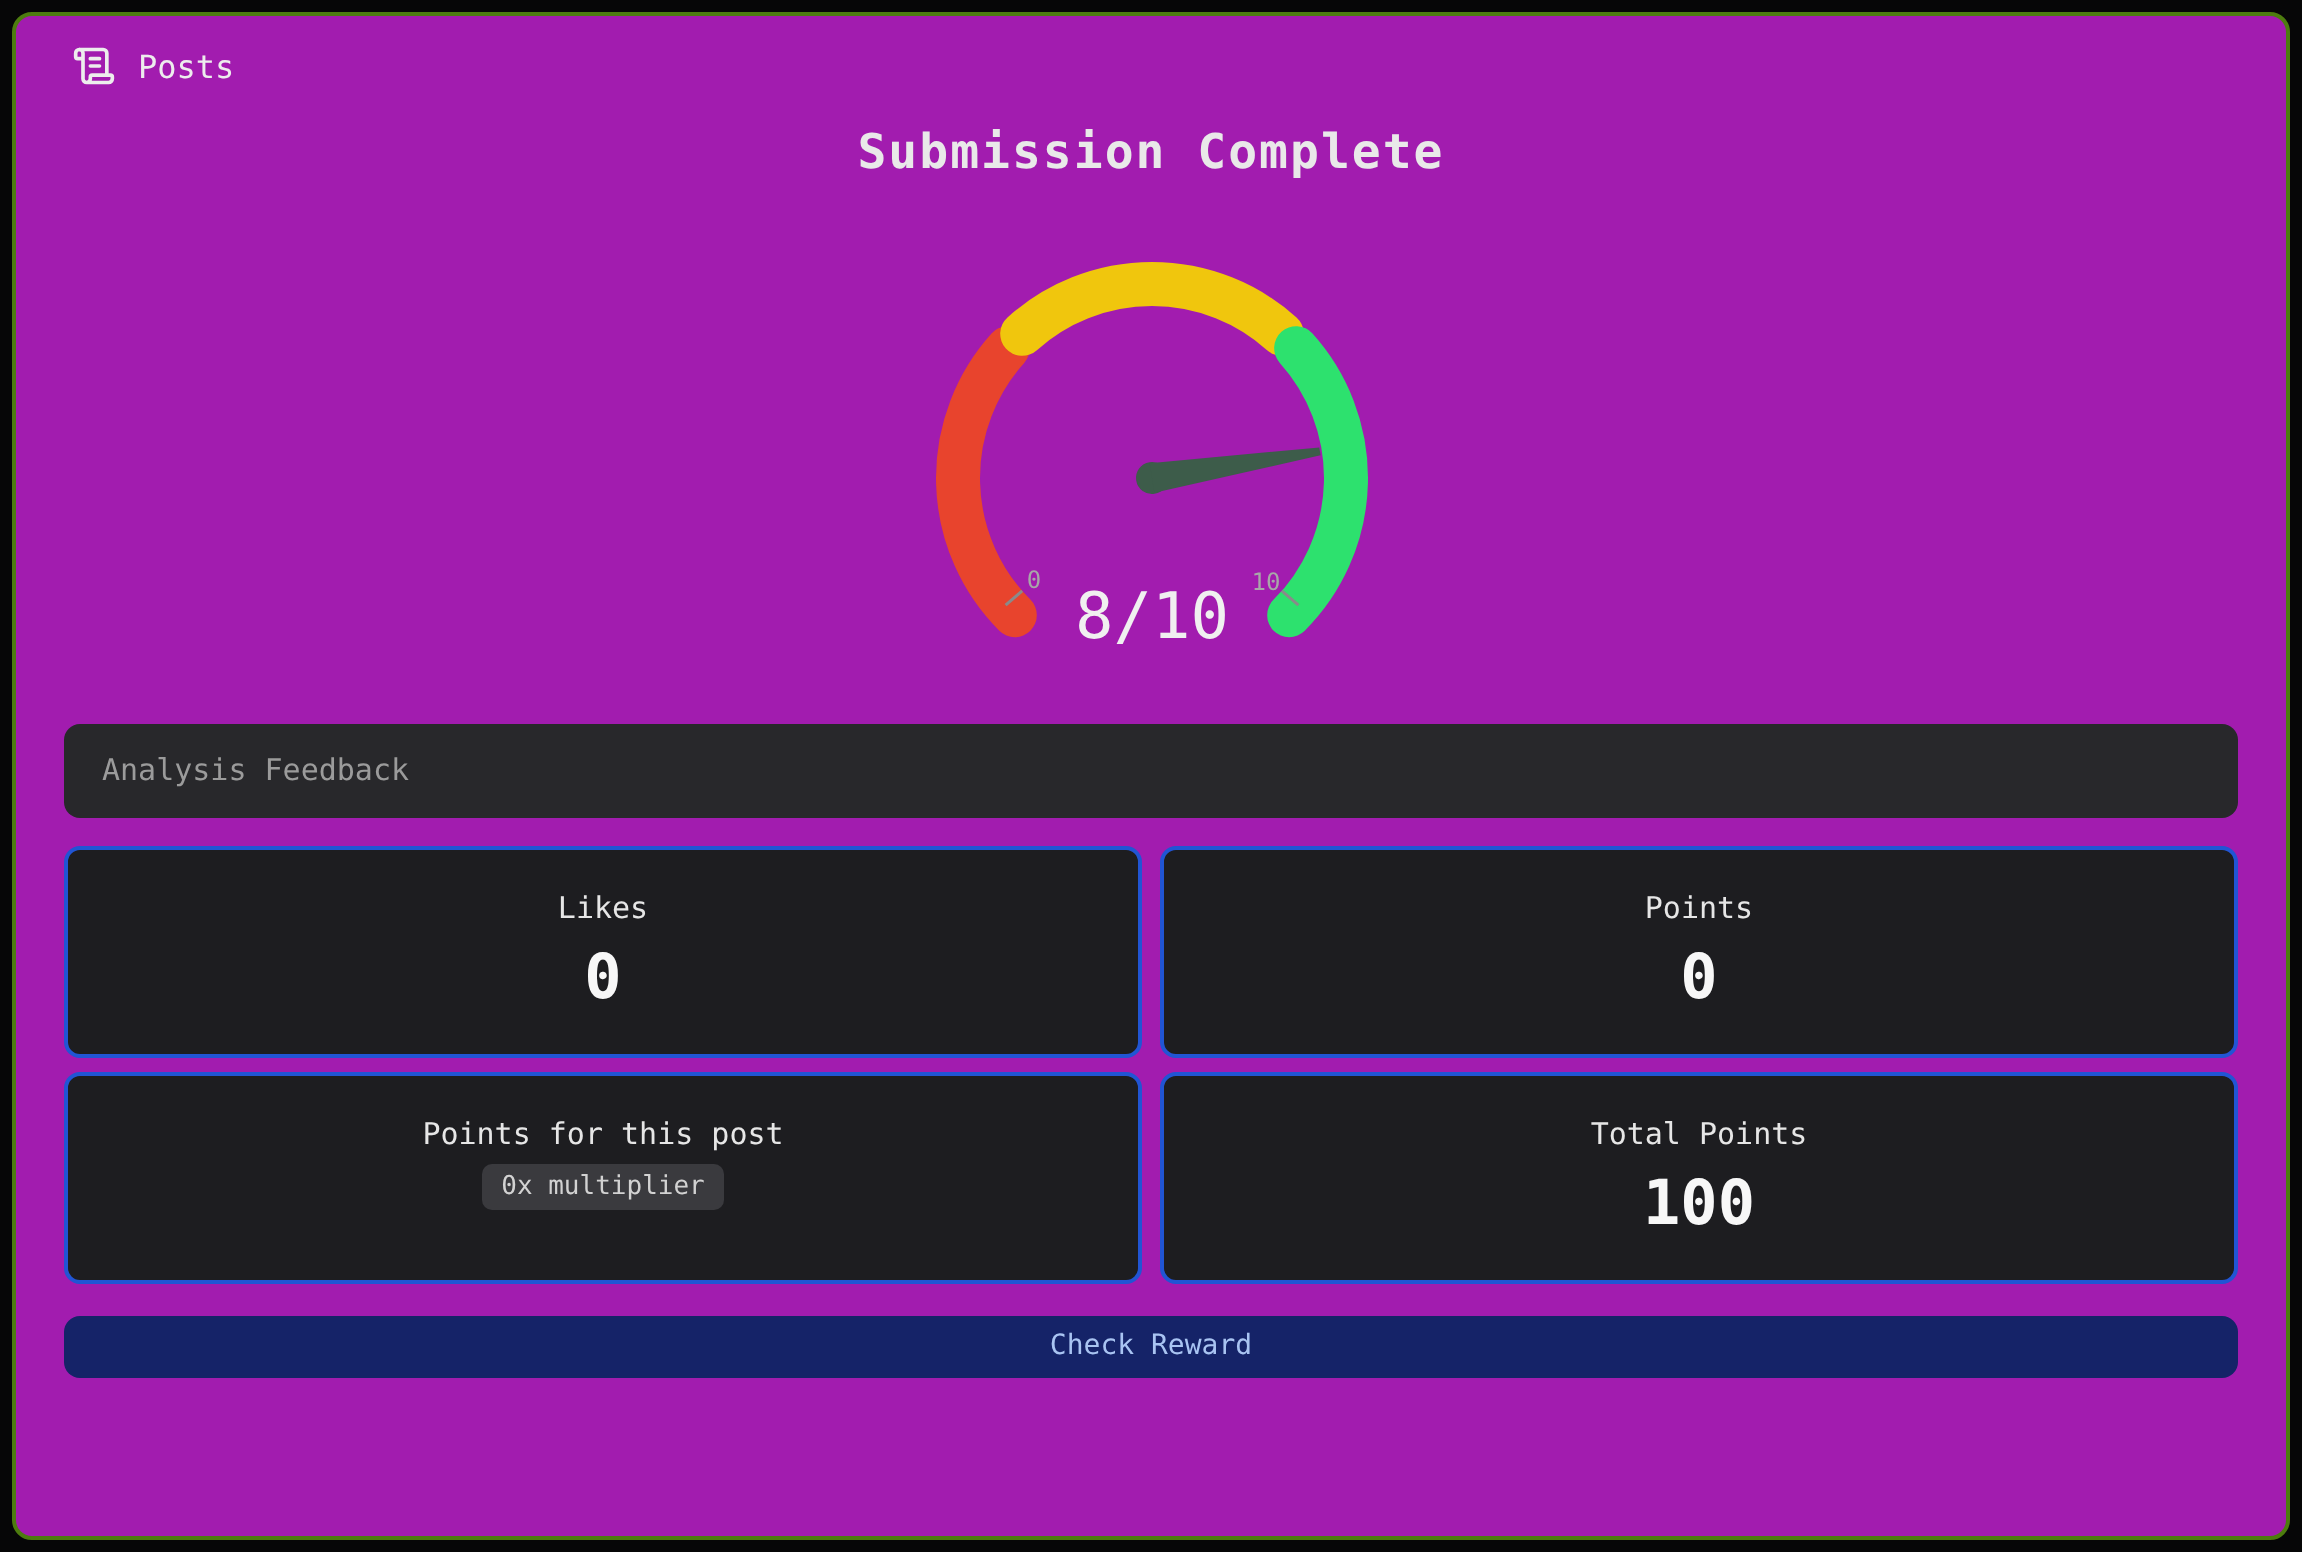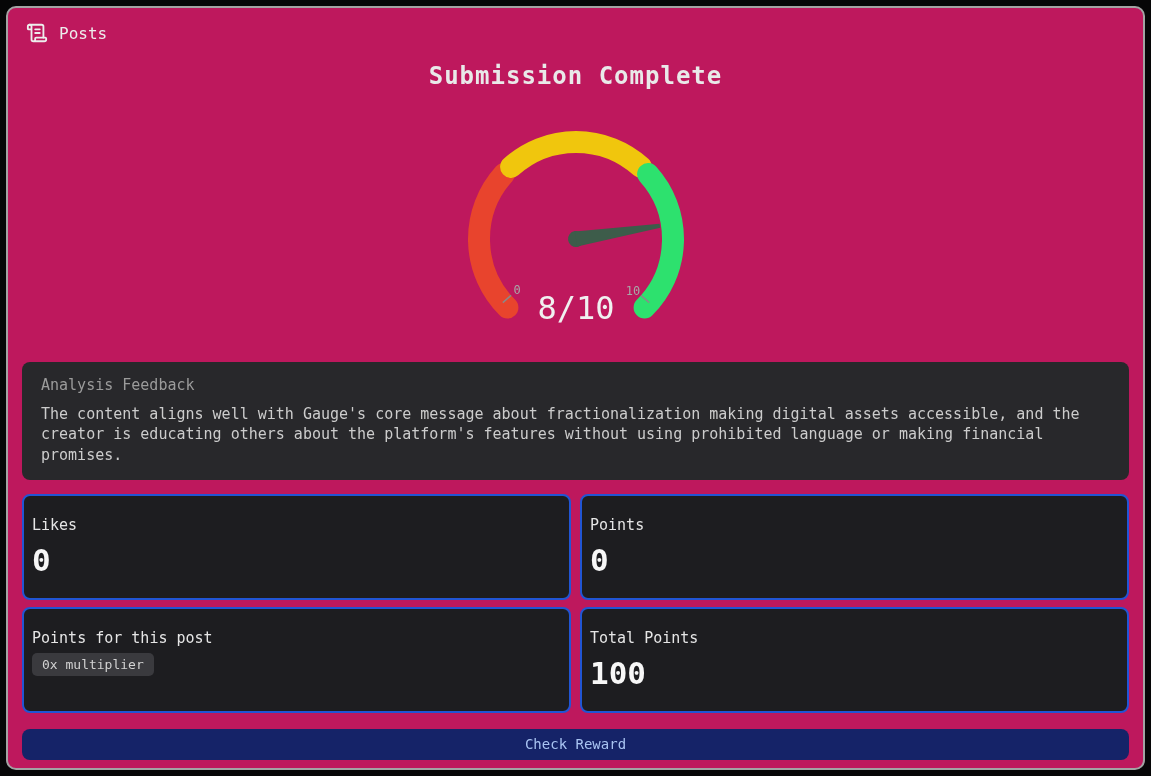--- a/index.html
+++ b/index.html
@@ -5,24 +5,24 @@
   * { margin:0; padding:0; box-sizing:border-box; }
   html,body { width:1151px; height:776px; }
   body {
     background:#060607;
     font-family:"DejaVu Sans Mono", monospace;
     position:relative;
     overflow:hidden;
   }
   .window {
     position:absolute; left:6px; top:6px; right:6px; bottom:6px;
-    background:#be185d;
-    border:2px solid #a3a3a3;
+    background:#a21caf;
+    border:2px solid #4d7c0f;
     border-radius:10px;
-    padding:12px 14px;
+    padding:12px 24px;
   }
   .header {
     display:flex; align-items:center; gap:11px;
     margin:2px 0 0 4px;
     color:#ededed; font-size:16px;
   }
   .header svg { display:block; }
   .page-title {
     margin-top:18px;
     text-align:center;
@@ -51,21 +51,21 @@
   .stats-grid {
     margin-top:14px;
     display:grid;
     grid-template-columns:1fr 1fr;
     column-gap:9px; row-gap:7px;
   }
   .stat-card {
     background:#1d1d20;
     border:2px solid #2155d4;
     border-radius:8px;
-    text-align:left;
+    text-align:center;
     padding:19px 8px;
   }
   .stat-label { font-size:15px; color:#e6e6e6; line-height:21px; }
   .stat-value { font-size:31px; font-weight:bold; color:#f7f7f7; line-height:38px; margin-top:5px; }
   .badge {
     display:inline-block;
     margin-top:4px;
     background:#3a3a3e; color:#d2d2d2;
     font-size:13px; line-height:15px;
     padding:4px 10px;
@@ -115,21 +115,20 @@
       <g transform="translate(120,110) rotate(-9)">
         <circle cx="0" cy="0" r="8" fill="#3d5c4a"></circle>
         <polygon points="0,-7.5 85,-2 85,2 0,7.5" fill="#3d5c4a"></polygon>
       </g>
       <text x="120" y="190" text-anchor="middle" class="gauge-value">8/10</text>
     </svg>
   </div>
 
   <div class="feedback">
     <div class="feedback-title">Analysis Feedback</div>
-    <div class="feedback-body">The content aligns well with Gauge's core message about fractionalization making digital assets accessible, and the creator is educating others about the platform's features without using prohibited language or making financial promises.</div>
   </div>
 
   <div class="stats-grid">
     <div class="stat-card">
       <div class="stat-label">Likes</div>
       <div class="stat-value">0</div>
     </div>
     <div class="stat-card">
       <div class="stat-label">Points</div>
       <div class="stat-value">0</div>

